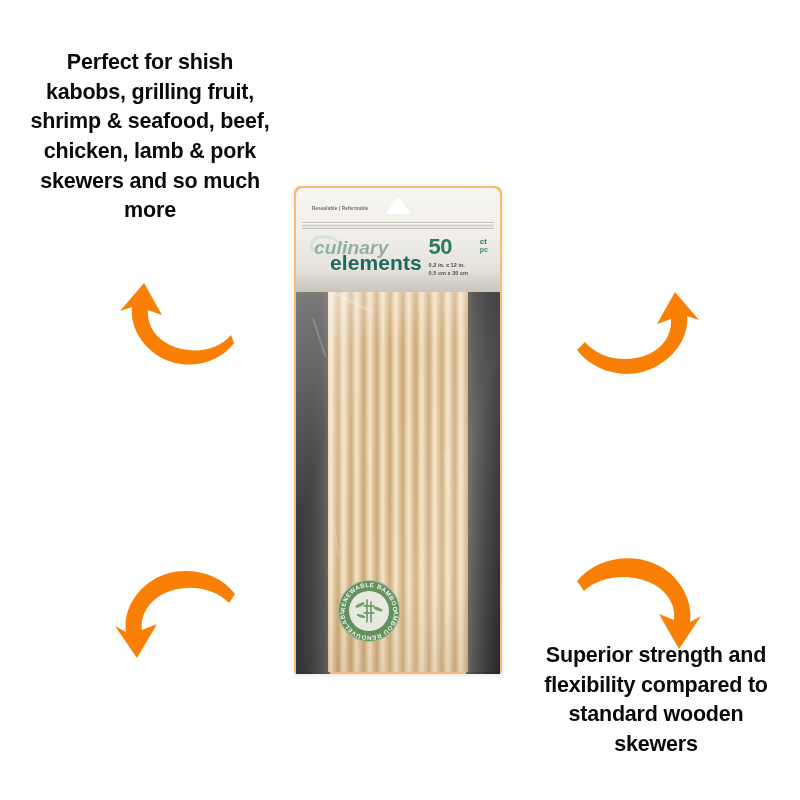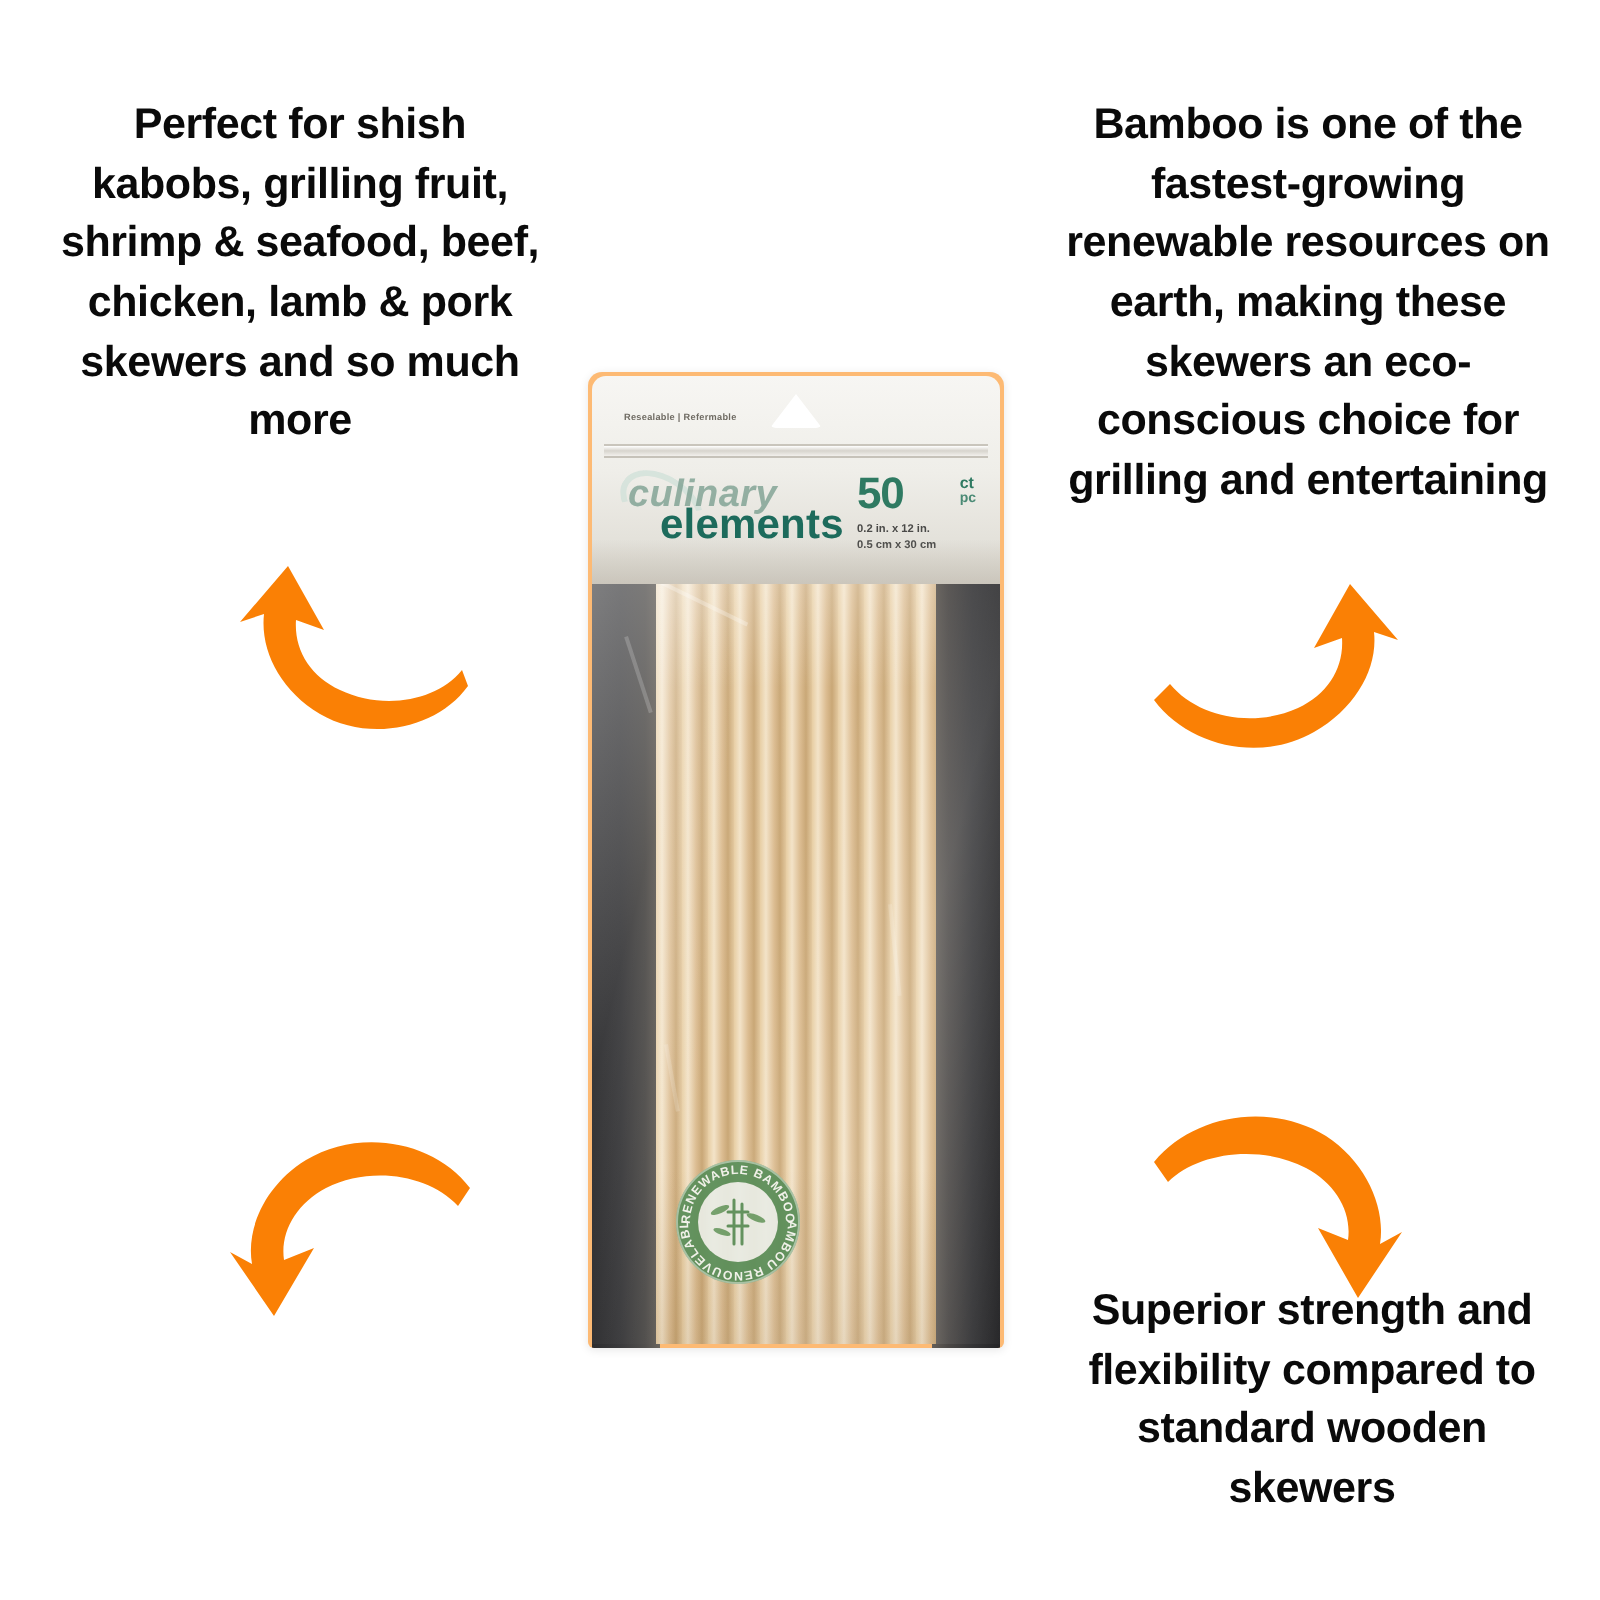--- a/index.html
+++ b/index.html
@@ -254,27 +254,20 @@
 
 <div id="canvas">
 
   <div class="feature-text" id="feat-tl">Perfect for shish
 kabobs, grilling fruit,
 shrimp &amp; seafood, beef,
 chicken, lamb &amp; pork
 skewers and so much
 more</div>
 
-  <div class="feature-text" id="feat-tr">Bamboo is one of the
-fastest-growing
-renewable resources on
-earth, making these
-skewers an eco-
-conscious choice for
-grilling and entertaining</div>
 
 
   <div class="feature-text" id="feat-br">Superior strength and
 flexibility compared to
 standard wooden
 skewers</div>
 
   <svg class="arrow" id="arrow-tl" viewBox="0 0 118 86">
     <path fill="#fa8005" d="M116 60 C 100 82, 66 88, 42 74 C 22 62, 12 42, 14 24
                             L 2 28 L 26 0 L 44 32 L 30 27

